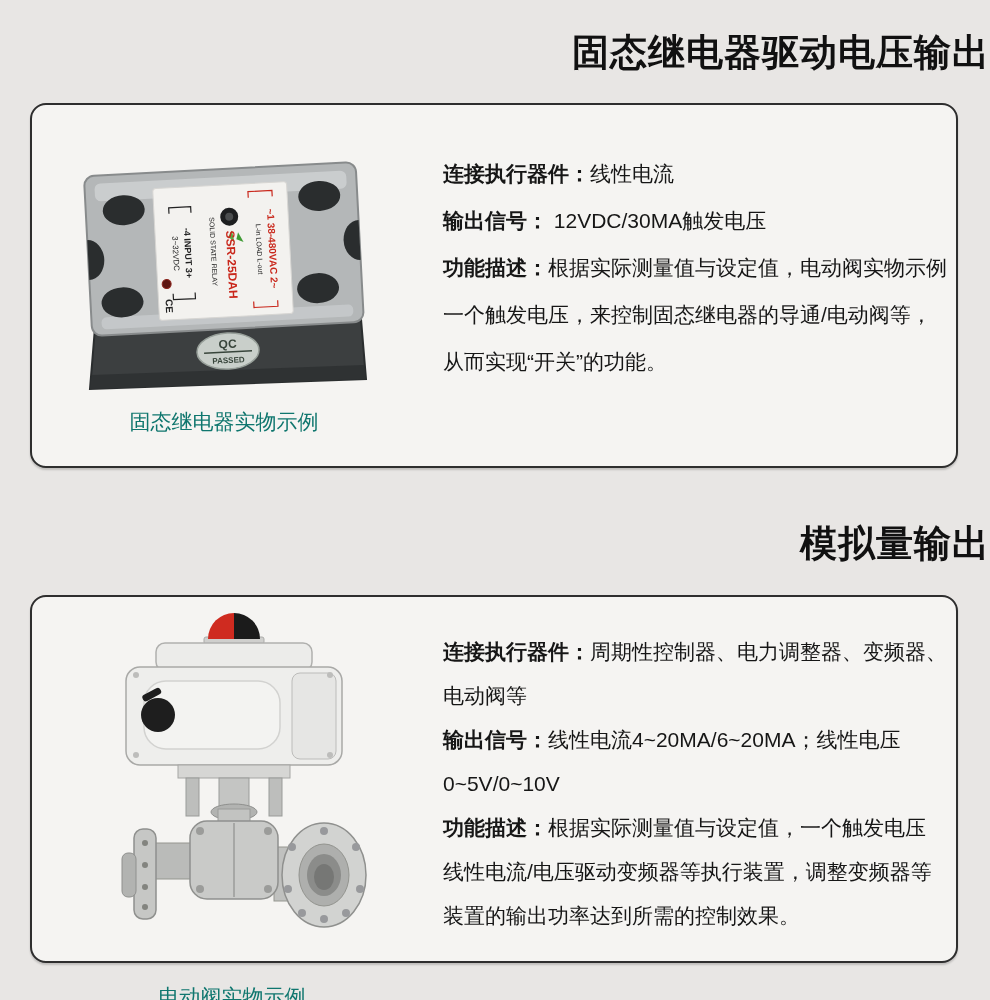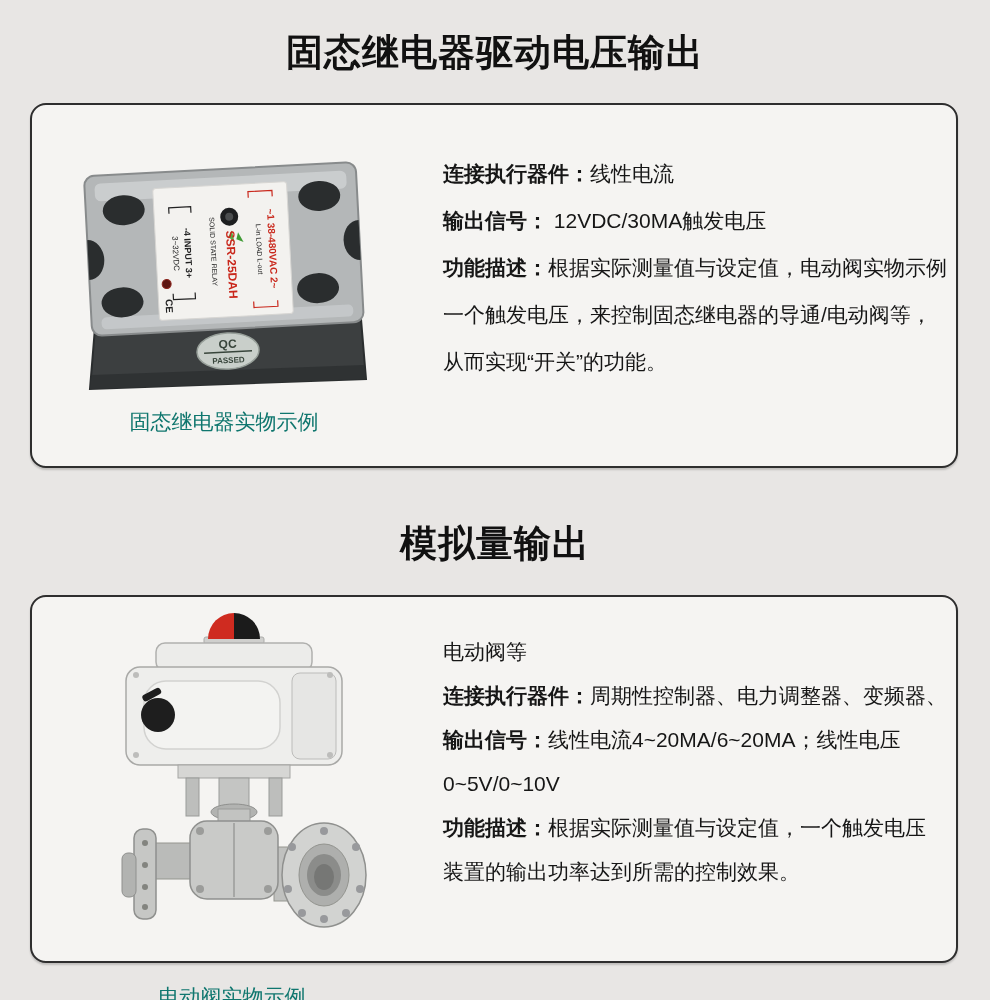--- a/index.html
+++ b/index.html
@@ -6,21 +6,21 @@
   html,body { margin:0; padding:0; }
   body {
     width:990px; height:1000px; position:relative;
     background:#e8e6e4;
     font-family:"Liberation Sans", sans-serif;
     color:#161616;
     overflow:hidden;
   }
   .sec-title {
     position:absolute; left:0; width:990px; margin:0;
-    text-align:center; font-size:37px; font-weight:600; color:#111;
+    text-align:right; font-size:37px; font-weight:600; color:#111;
     letter-spacing:1px;
   }
   #title1 { top:28px; }
   #title2 { top:519px; }
   .card {
     position:absolute; left:30px; width:928px;
     background:#f5f4f2;
     border:2px solid #2e2e2e;
     border-radius:16px;
     box-shadow:0 2px 2px rgba(0,0,0,0.18);
@@ -176,22 +176,23 @@
           <circle cx="204" cy="286" r="4" fill="#98999c"></circle>
           <circle cx="276" cy="286" r="4" fill="#98999c"></circle>
           <circle cx="218" cy="310" r="4" fill="#98999c"></circle>
           <circle cx="262" cy="310" r="4" fill="#98999c"></circle>
         </g>
       </svg>
     </figure>
     <figcaption id="cap2" class="caption">电动阀实物示例</figcaption>
 
     <div id="desc2" class="desc">
+      <p><b>连接执行器件：</b><span>周期性控制器、电力调整器、变频器、</span></p>
       <p><b></b><span>电动阀等</span></p>
-      <p><b>连接执行器件：</b><span>周期性控制器、电力调整器、变频器、</span></p>
       <p><b>输出信号：</b><span>线性电流4~20MA/6~20MA；线性电压</span></p>
       <p><b></b><span>0~5V/0~10V</span></p>
       <p><b>功能描述：</b><span>根据实际测量值与设定值，一个触发电压</span></p>
+      <p><b></b><span>线性电流/电压驱动变频器等执行装置，调整变频器等</span></p>
       <p><b></b><span>装置的输出功率达到所需的控制效果。</span></p>
     </div>
   </section>
 
 </div>
 
 </body></html>

